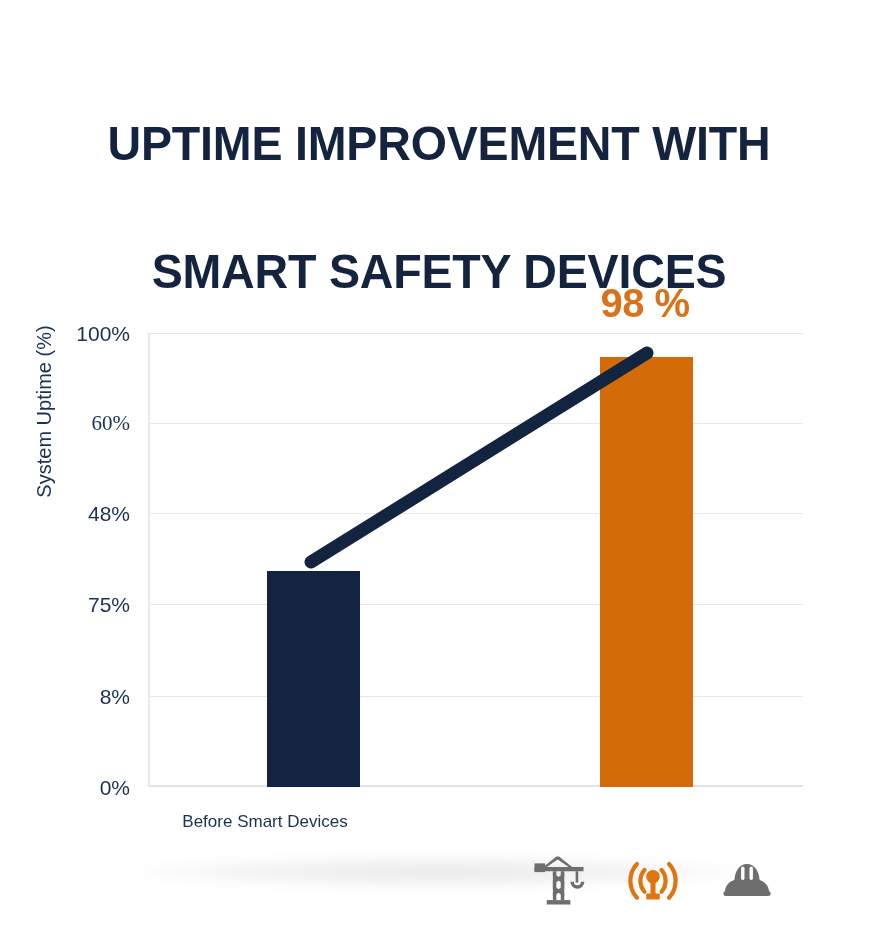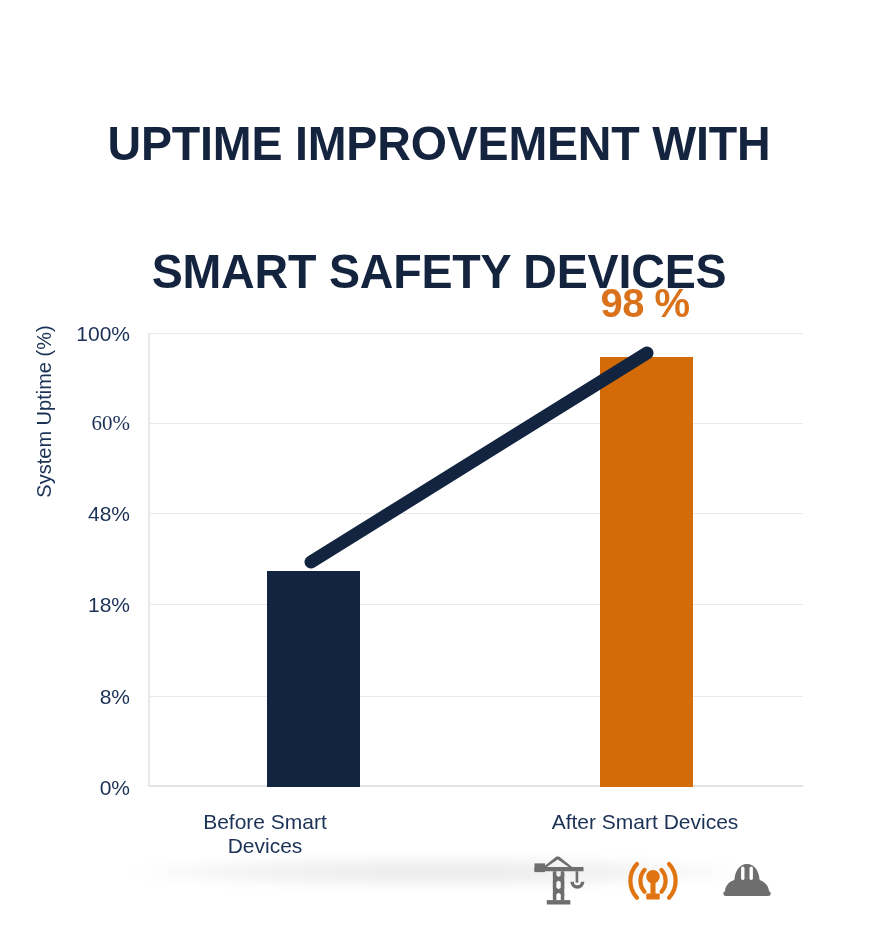--- a/index.html
+++ b/index.html
@@ -156,21 +156,21 @@
     font-weight: bold;
     font-size: 40px;
     line-height: 44px;
     letter-spacing: -0.5px;
   }
 
   .xtick {
     position: absolute;
     top: 810px;
     color: #1b3256;
-    font-size: 21px;
+    font-size: 17px;
     font-family: "Liberation Sans", sans-serif;
     text-align: center;
     line-height: 24px;
   }
   #xtick-before { left: 165px; width: 200px; }
   #xtick-after  { left: 545px; width: 200px; }
 
   
   #icon-row {
     position: absolute;
@@ -203,21 +203,21 @@
   </div>
 
   <div id="chart">
 
     <div id="ylabel">System Uptime (%)</div>
 
     <div id="ytick-wrap">
       <div class="ytick" style="top:323px;">100%</div>
       <div class="ytick" style="top:413px;font-family:Liberation Serif, serif;">60%</div>
       <div class="ytick" style="top:503px;">48%</div>
-      <div class="ytick" style="top:594px;">18%</div>
+      <div class="ytick" style="top:594px;">75%</div>
       <div class="ytick" style="top:686px;">8%</div>
       <div class="ytick" style="top:777px;">0%</div>
     </div>
 
     <div id="plot">
       <div class="gridline" style="top:0px;"></div>
       <div class="gridline" style="top:90px;"></div>
       <div class="gridline" style="top:180px;"></div>
       <div class="gridline" style="top:271px;"></div>
       <div class="gridline" style="top:363px;"></div>
@@ -227,21 +227,20 @@
       <div class="bar" id="bar-after" style="height:430px;"></div>
     </div>
 
     <svg id="trendline" viewBox="0 0 653 454" width="653" height="454">
       <line x1="163" y1="229" x2="499" y2="20" stroke="#12243f" stroke-width="13" stroke-linecap="round"></line>
     </svg>
 
     <div id="value-label">98 %</div>
 
     <div class="xtick" id="xtick-before">Before Smart Devices</div>
-    <div class="xtick" id="xtick-after">After Smart Devices</div>
   </div>
 
   <div id="icon-row">
 
     <div class="icon-box">
       <svg width="56" height="56" viewBox="0 0 64 64">
         <g fill="#6e6e6e">
 
           <polygon points="4,17 60,17 60,22 4,22"></polygon>
 

